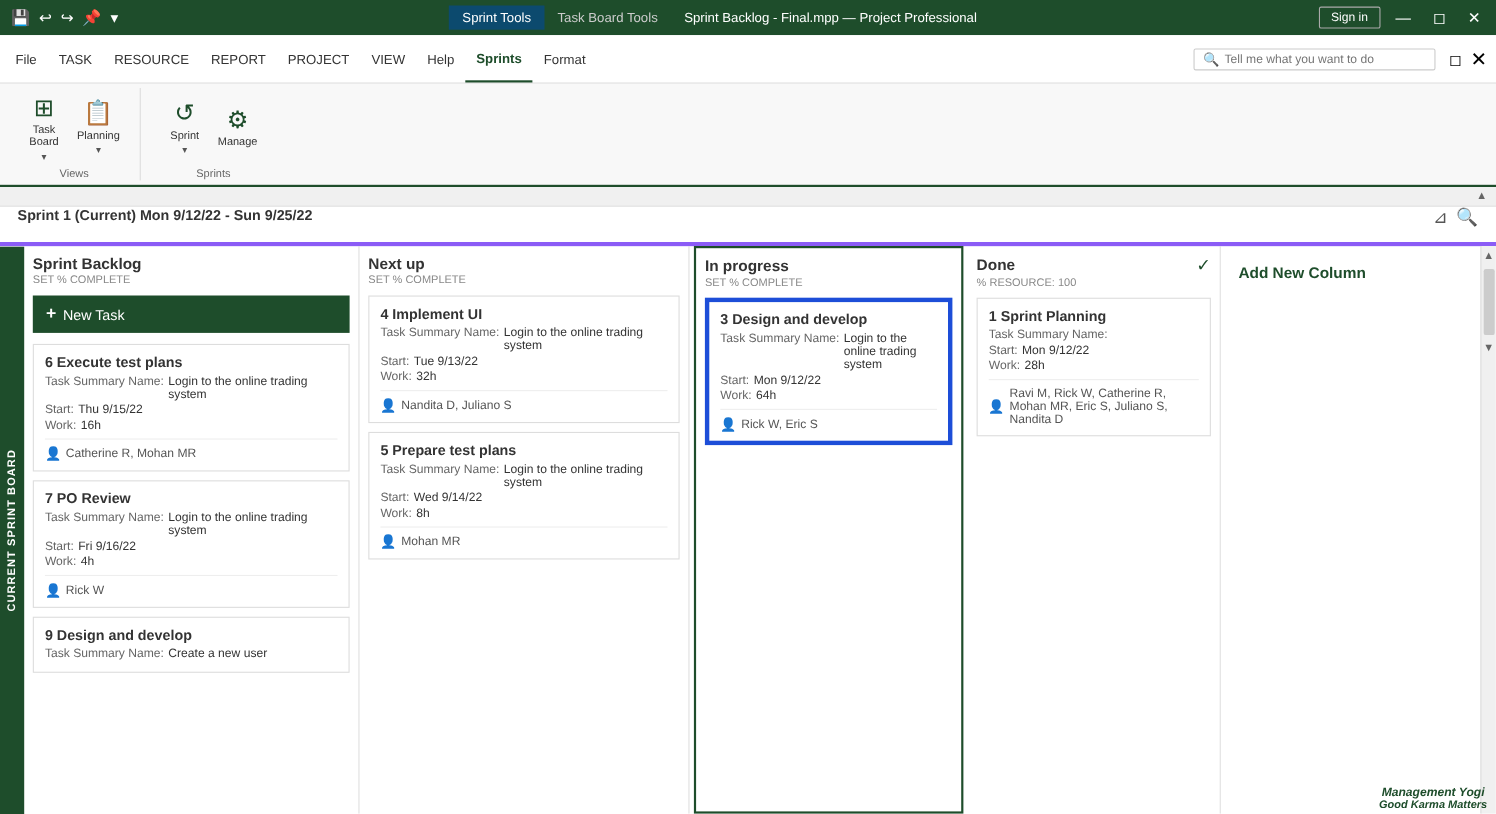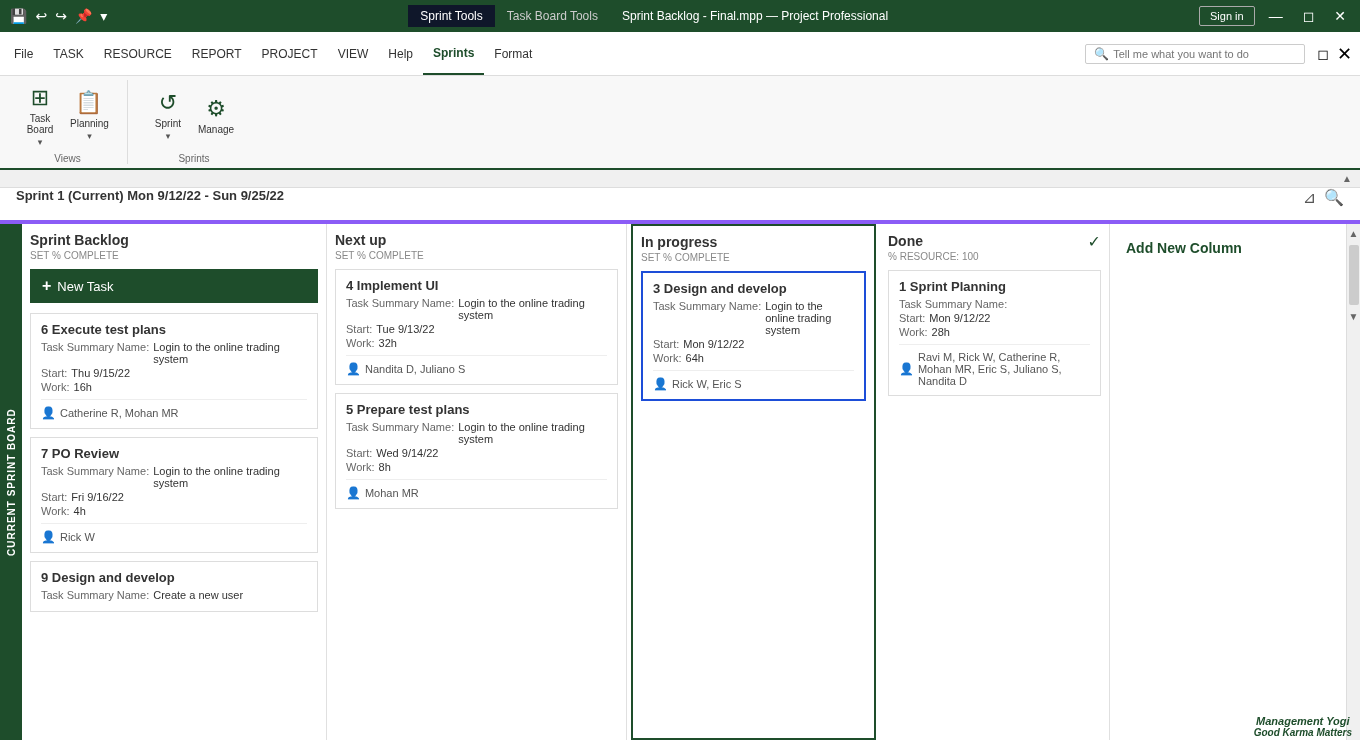--- a/index.html
+++ b/index.html
@@ -20,21 +20,21 @@
     .title-bar-right { display: flex; gap: 8px; }
     .title-tab {
       padding: 4px 12px;
       font-size: 12px;
       color: #ccc;
       cursor: pointer;
       background: transparent;
       border: none;
     }
     .title-tab.active {
-      background: #0f172a;
+      background: #0c4a6e;
       color: #fff;
     }
     .window-title {
       color: #fff;
       font-size: 12px;
       margin: 0 12px;
     }
     .win-btn {
       background: transparent;
       border: none;
@@ -248,21 +248,21 @@
     }
     .new-task-btn .plus { font-size: 16px; font-weight: 700; }
 
     
     .task-card {
       background: #fff;
       border: 1px solid #ddd;
       margin-bottom: 8px;
       padding: 8px 10px;
     }
-    .task-card.highlighted { border: 2px solid #1d4ed8; }
+    .task-card.highlighted { border: 4px solid #1d4ed8; }
     .task-title { font-size: 13px; font-weight: 600; color: #333; margin-bottom: 4px; }
     .task-field { display: flex; gap: 4px; margin-bottom: 2px; }
     .task-field-label { font-size: 11px; color: #666; white-space: nowrap; }
     .task-field-value { font-size: 11px; color: #333; }
     .task-divider { border: none; border-top: 1px solid #eee; margin: 6px 0; }
     .task-assignee { display: flex; align-items: center; gap: 4px; font-size: 11px; color: #555; }
     .person-icon { font-size: 12px; color: #666; }
 
     .add-new-col {
       padding: 16px;

